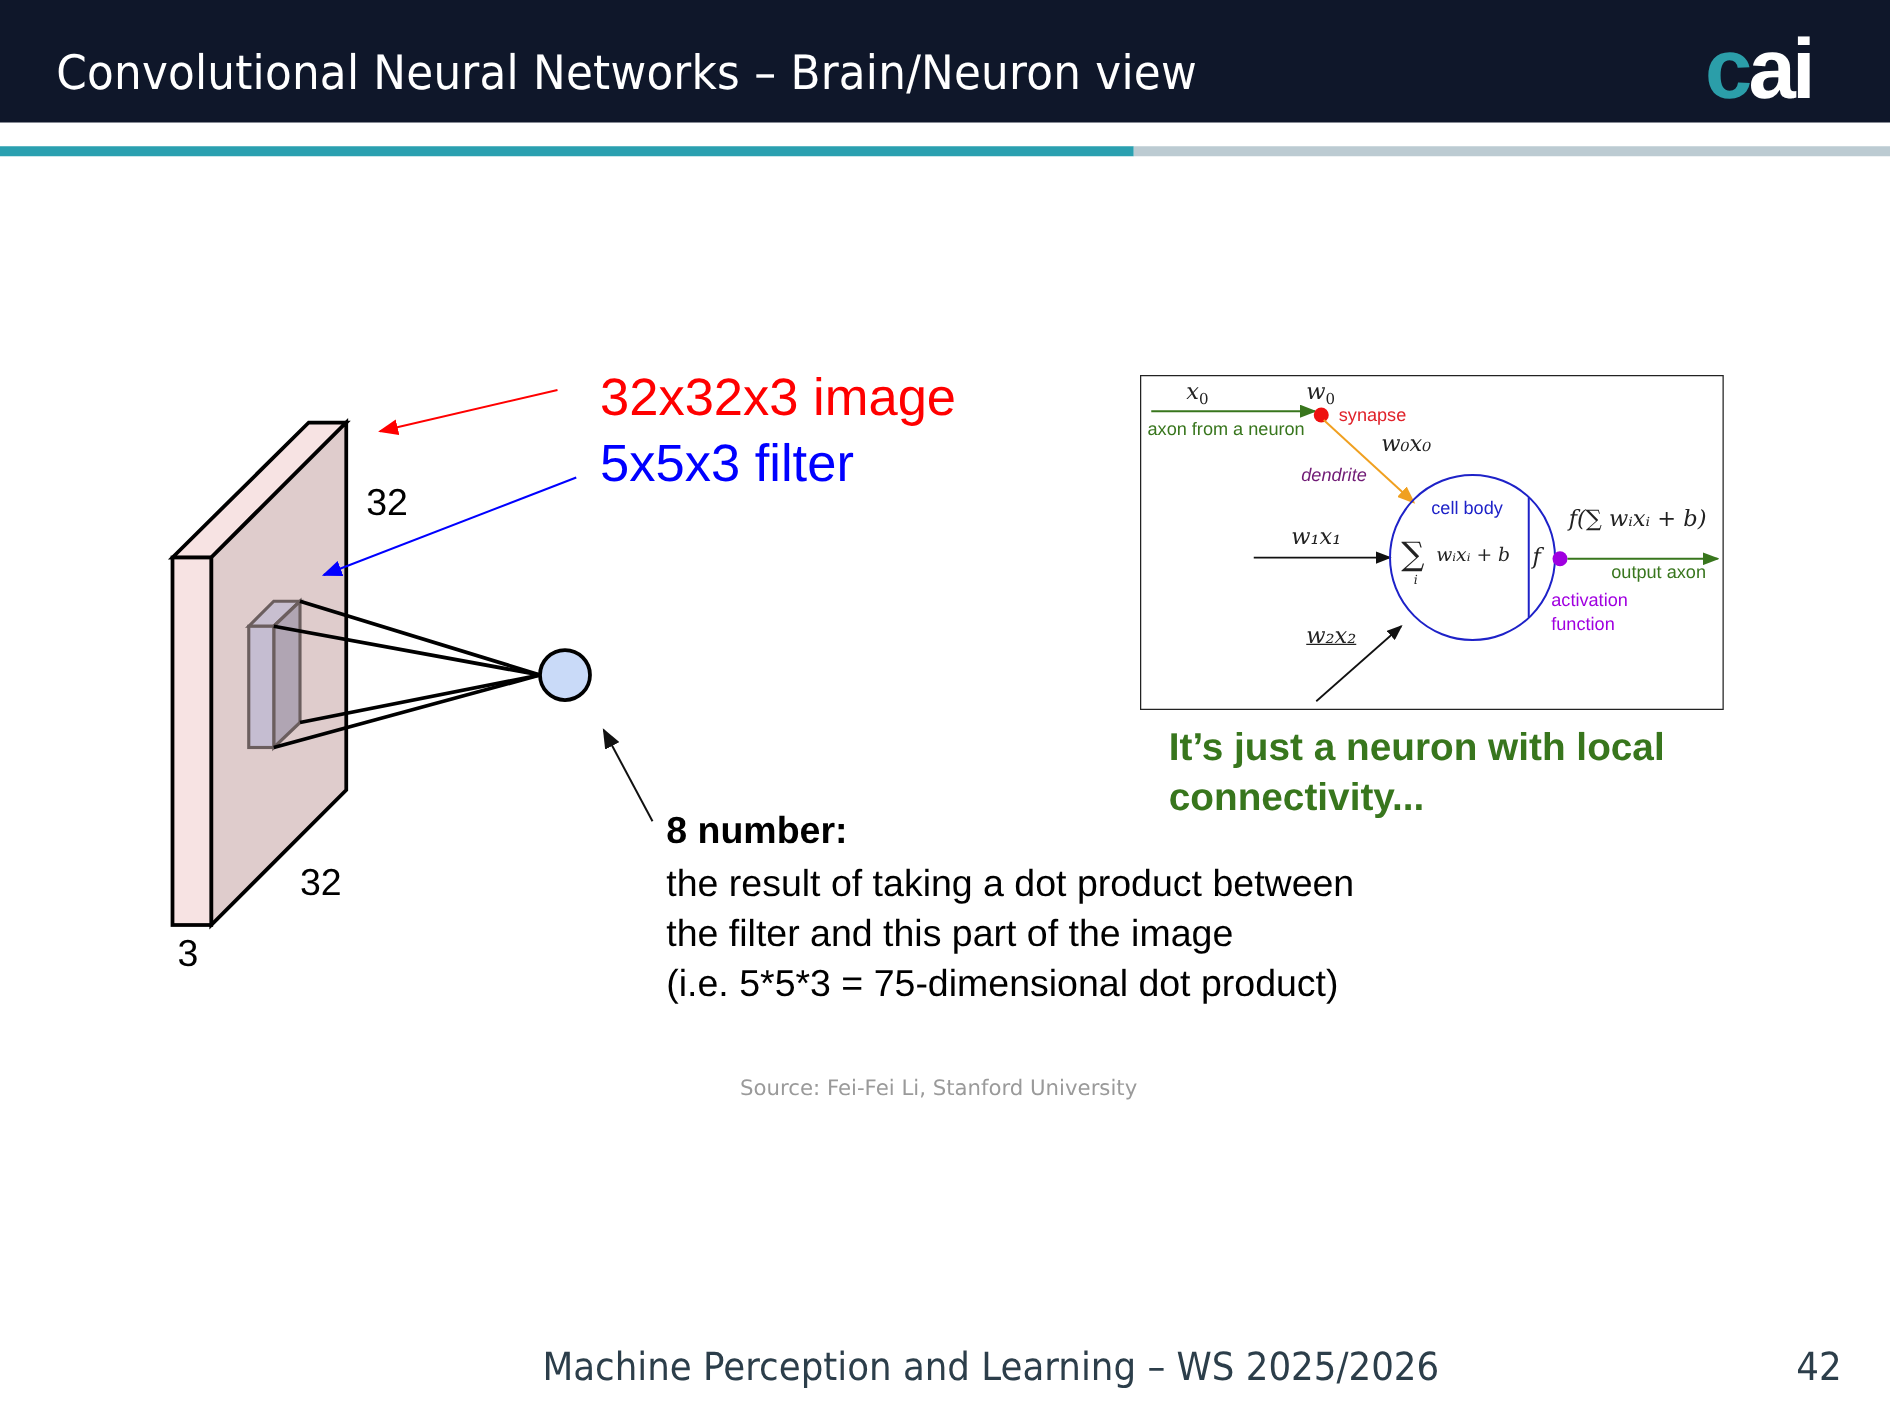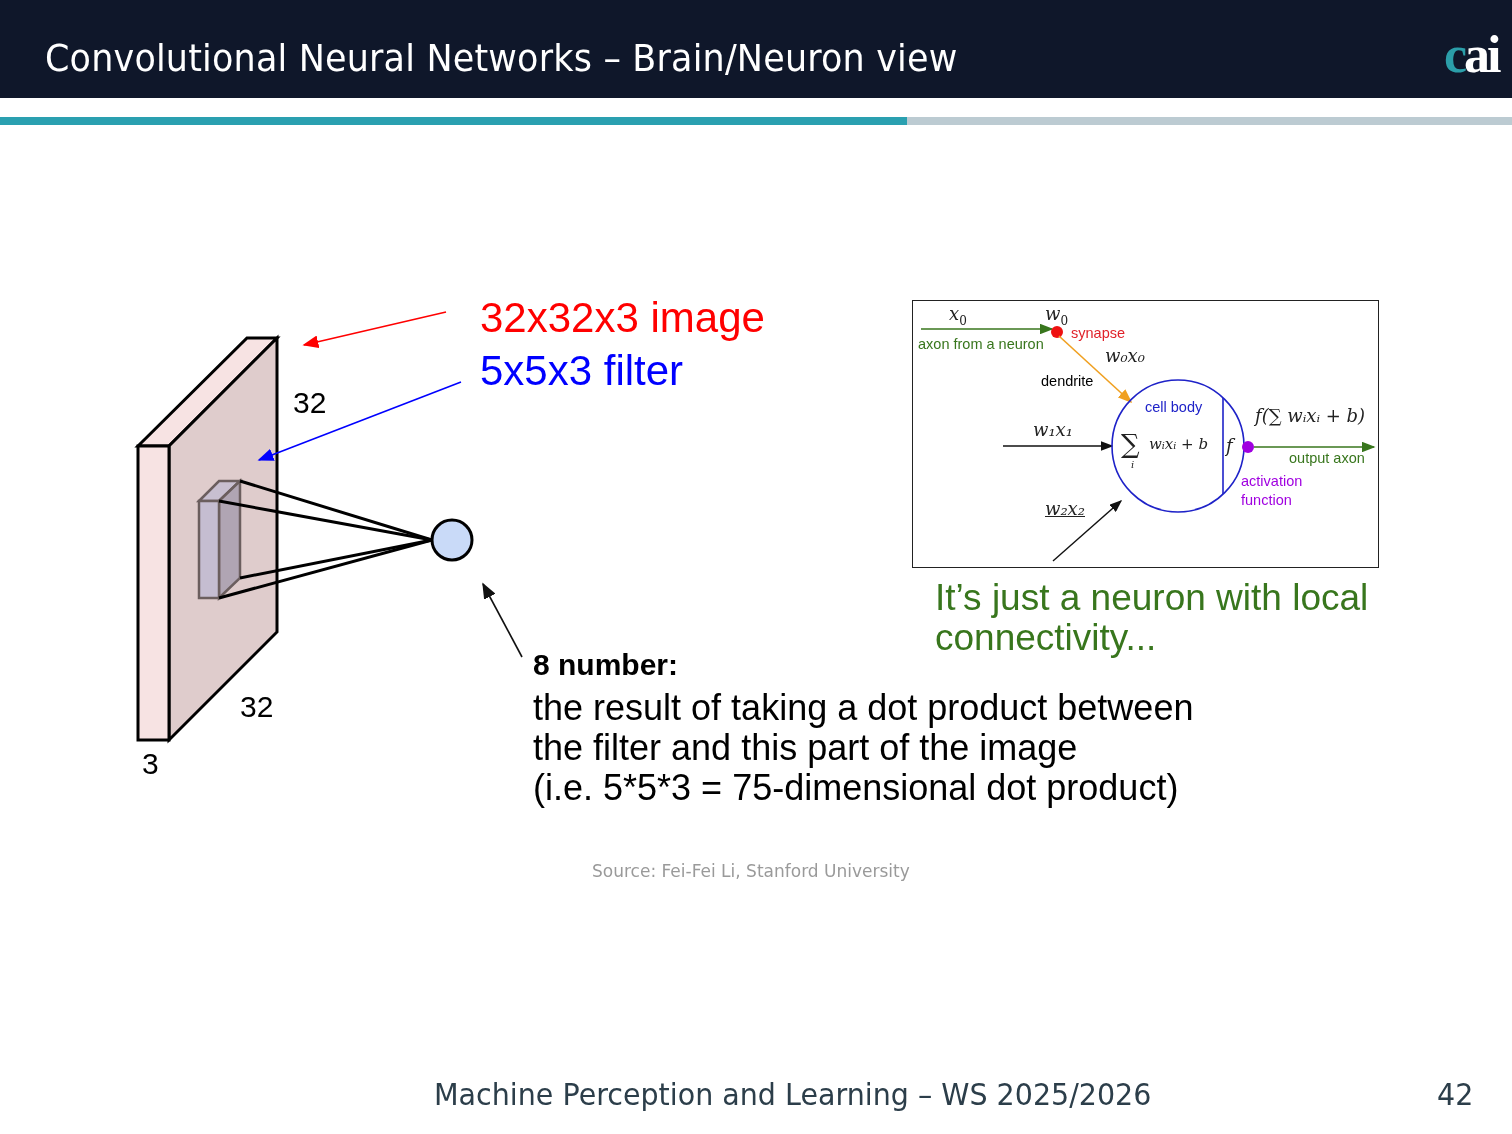--- a/index.html
+++ b/index.html
@@ -1,31 +1,31 @@
 <!DOCTYPE html>
 <html><head>
 <meta charset="utf-8">
 <style>
   html, body { margin:0; padding:0; }
   body { width:1512px; height:1134px; background:#ffffff; position:relative; overflow:hidden; font-family:"DejaVu Sans", sans-serif; }
   .header { position:absolute; left:0; top:0; width:1512px; height:98px; background:#0f172a; }
   .title { position:absolute; left:45px; top:36px; color:#ffffff; font-family:"DejaVu Sans", sans-serif; font-size:38px; letter-spacing:0.2px; font-weight:400; transform:scaleX(0.92); transform-origin:left top; }
-  .logo { position:absolute; left:1444px; top:20px; font-family:Liberation Serif, serif; font-weight:bold; font-size:52px; line-height:70px; letter-spacing:-3px; }
+  .logo { position:absolute; left:1364px; top:20px; font-family:Liberation Sans, sans-serif; font-weight:bold; font-size:68px; line-height:70px; letter-spacing:-3px; }
   .logo .c { color:#2b9ea9; }
   .logo .ai { color:#ffffff; }
   .bar-teal { position:absolute; left:0; top:117px; width:907px; height:8px; background:#2aa0b0; }
   .bar-grey { position:absolute; left:907px; top:117px; width:605px; height:8px; background:#bccbd2; }
   .diagram { position:absolute; left:0; top:0; }
   .txt { position:absolute; font-family:"Liberation Sans", sans-serif; white-space:nowrap; }
   .red-lbl { left:480px; top:294px; color:#ff0000; font-size:42px; }
   .blue-lbl { left:480px; top:347px; color:#0000ff; font-size:42px; }
   .dim { font-size:30px; color:#000; }
   .num-head { left:533px; top:648px; font-size:30px; font-weight:bold; color:#000; }
-  .num-body { left:533px; top:688px; font-size:36px; color:#000; line-height:40px; }
-  .green-note { left:935px; top:578px; font-size:37px; color:#38761d; line-height:40px; }
+  .num-body { left:533px; top:688px; font-size:30px; color:#000; line-height:40px; }
+  .green-note { left:935px; top:578px; font-size:31px; color:#38761d; line-height:40px;font-weight:bold; }
   .source { position:absolute; left:592px; top:849px; font-family:"DejaVu Sans", sans-serif; font-size:17px; color:#9a9a9a;margin-top:12px; }
   .footer { position:absolute; left:434px; top:1076px; font-family:"DejaVu Sans", sans-serif; font-size:31px; color:#2c3e4a; transform:scaleX(0.92); transform-origin:left top; }
   .page { position:absolute; left:1437px; top:1076px; font-family:"DejaVu Sans", sans-serif; font-size:31px; color:#2c3e4a; transform:scaleX(0.92); transform-origin:left top; }
   .neuron-box { position:absolute; left:912px; top:300px; width:465px; height:266px; border:1.5px solid #222; background:#fff; }
   .nl { position:absolute; font-family:"Liberation Sans", sans-serif; font-size:14.5px; white-space:nowrap; }
   .math { position:absolute; font-family:"DejaVu Serif", serif; font-style:italic; font-size:18px; color:#222; white-space:nowrap; }
   .math sub { font-style:normal; font-size:12px; }
 </style>
 </head>
 <body>
@@ -107,21 +107,21 @@
     <line x1="310" y1="97" x2="310" y2="193" stroke="#1e22c8" stroke-width="1.6"></line>
     <circle cx="335" cy="146" r="6" fill="#a000e0"></circle>
     <line x1="341" y1="146" x2="461" y2="146" stroke="#38761d" stroke-width="1.5" marker-end="url(#n-green)"></line>
   </svg>
 
   <div class="math" style="left:36px;top:2px;"><span>x</span><sub>0</sub></div>
   <div class="math" style="left:132px;top:2px;"><span>w</span><sub>0</sub></div>
   <div class="nl" style="left:158px;top:24px;color:#e0222a;">synapse</div>
   <div class="nl" style="left:5px;top:35px;color:#38761d;">axon from a neuron</div>
   <div class="math" style="left:192px;top:44px;">w₀x₀</div>
-  <div class="nl" style="left:128px;top:72px;color:#000000;">dendrite</div>
+  <div class="nl" style="left:128px;top:72px;color:#701a75;font-style:italic;">dendrite</div>
   <div class="nl" style="left:232px;top:98px;color:#1e22c8;text-align:center;">cell body</div>
   <div class="math" style="left:120px;top:118px;">w₁x₁</div>
   <div class="math" style="left:132px;top:197px;text-decoration:underline;">w₂x₂</div>
   <div class="math" style="left:208px;top:128px;font-size:26px;font-style:normal;">∑</div>
   <div class="math" style="left:218px;top:158px;font-size:10px;">i</div>
   <div class="math" style="left:236px;top:134px;font-size:15px;">wᵢxᵢ + b</div>
   <div class="math" style="left:313px;top:134px;">f</div>
   <div class="math" style="left:342px;top:104px;font-size:18px;">f(∑ wᵢxᵢ + b)</div>
   <div class="nl" style="left:376px;top:149px;color:#38761d;">output axon</div>
   <div class="nl" style="left:328px;top:172px;color:#a000e0;">activation</div>

